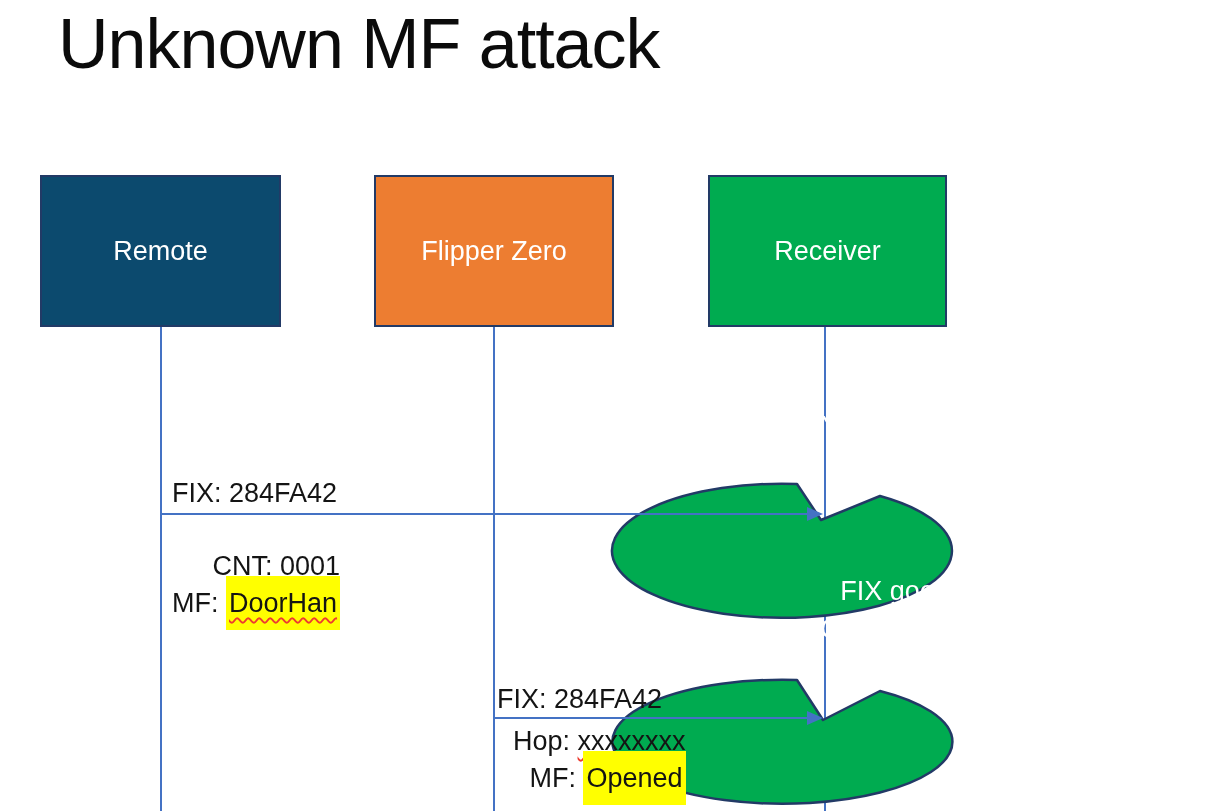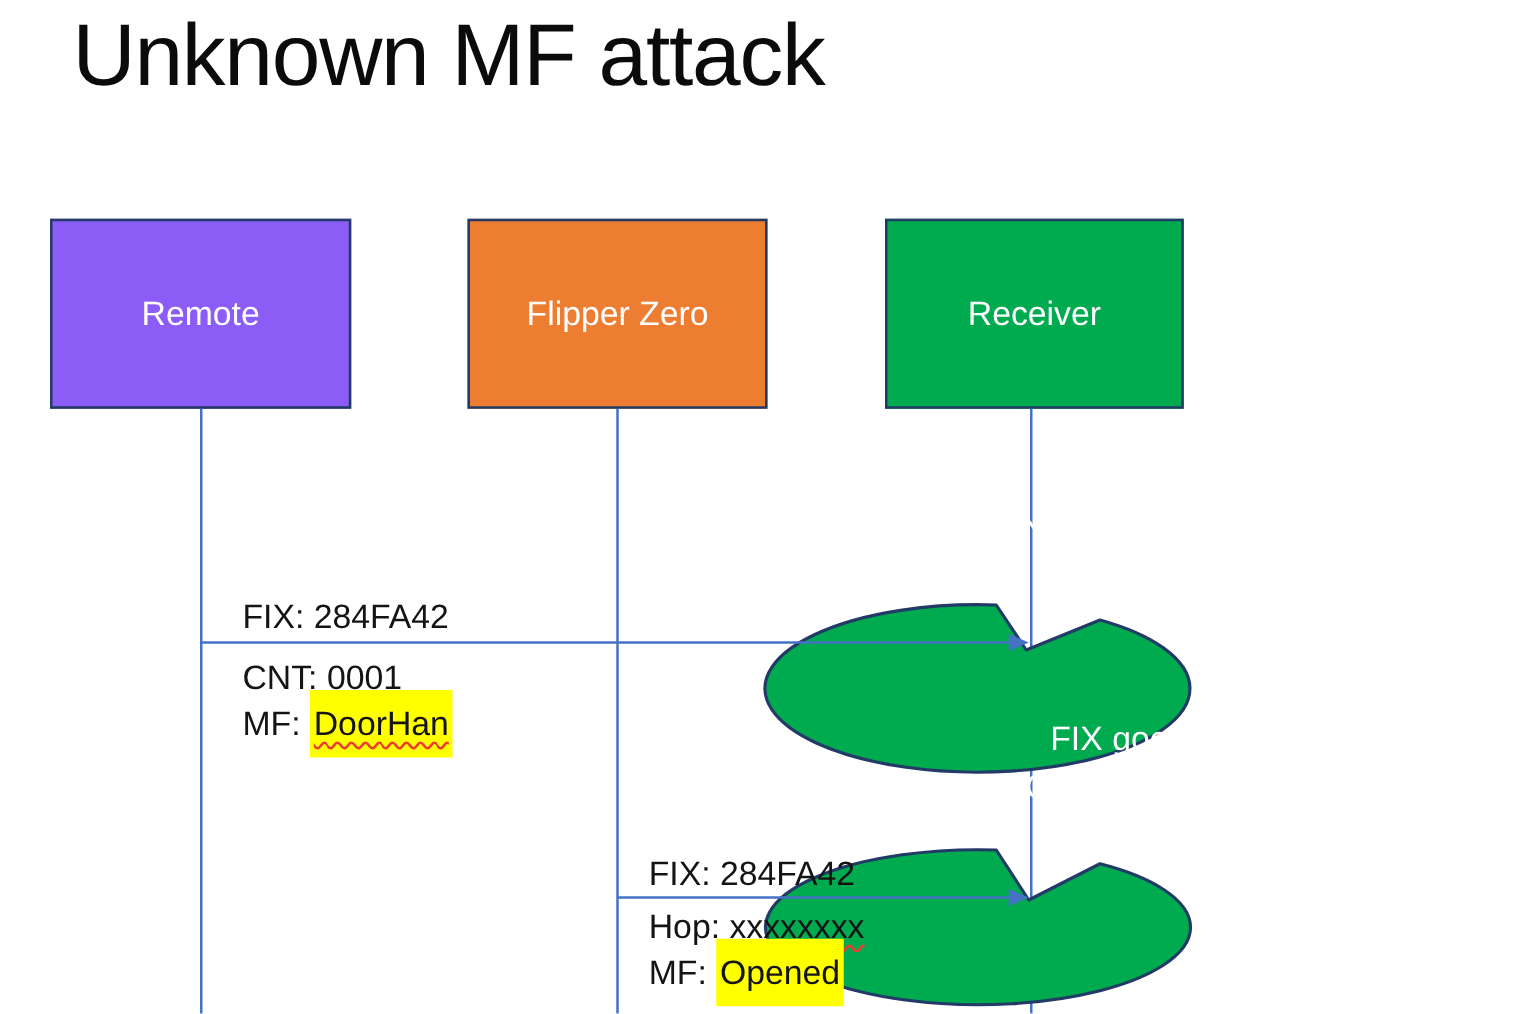--- a/index.html
+++ b/index.html
@@ -11,47 +11,47 @@
     font-size:70px;font-weight:300;letter-spacing:-1px;color:#0b0b0b;
     font-stretch:semi-condensed;white-space:nowrap;
   }
 
   .actor-box{
     position:absolute;top:175px;height:152px;
     border:2px solid #223A66;box-sizing:border-box;
     display:flex;align-items:center;justify-content:center;
   }
   .actor-box .actor-label{color:#ffffff;font-size:27px;}
-  .box-remote{left:40px;width:241px;background:#8b5cf6;}
+  .box-remote{left:40px;width:241px;background:#0c4a6e;}
   .box-flipper{left:374px;width:240px;background:#ED7D31;}
   .box-receiver{left:708px;width:239px;background:#00AB50;}
 
   .lifeline{position:absolute;top:327px;height:484px;width:2px;background:#4472C4;}
   .lifeline-remote{left:160px;}
   .lifeline-flipper{left:493px;}
   .lifeline-receiver{left:824px;}
 
   .msg-line{position:absolute;height:2px;background:#4472C4;}
   .msg-line-1{left:161px;top:513px;width:648px;}
   .msg-line-2{left:494px;top:717px;width:313px;}
   .arrow-head{
     position:absolute;width:0;height:0;
     border-top:7px solid transparent;border-bottom:7px solid transparent;
     border-left:16px solid #4472C4;
   }
   .arrow-head-1{left:807px;top:507px;}
   .arrow-head-2{left:807px;top:711px;}
 
-  .msg-text{position:absolute;font-size:27px;color:#141414;white-space:nowrap;margin-left:22px;}
+  .msg-text{position:absolute;font-size:27px;color:#141414;white-space:nowrap;}
   .msg-above{line-height:30px;}
   .msg-below{line-height:37px;}
   .msg1-above{left:172px;top:478px;}
-  .msg1-below{left:172px;top:524px;}
+  .msg1-below{left:172px;top:548px;text-align:right;}
   .msg2-above{left:497px;top:684px;}
-  .msg2-below{left:497px;top:723px;}
+  .msg2-below{left:513px;top:723px;text-align:right;}
 
   .hl{background:#FFFF00;padding:12px 3px;}
   .misspell{
     text-decoration-line:underline;
     text-decoration-style:wavy;
     text-decoration-color:#ED3B2F;
     text-decoration-thickness:1.5px;
     text-underline-offset:5px;
   }
 

